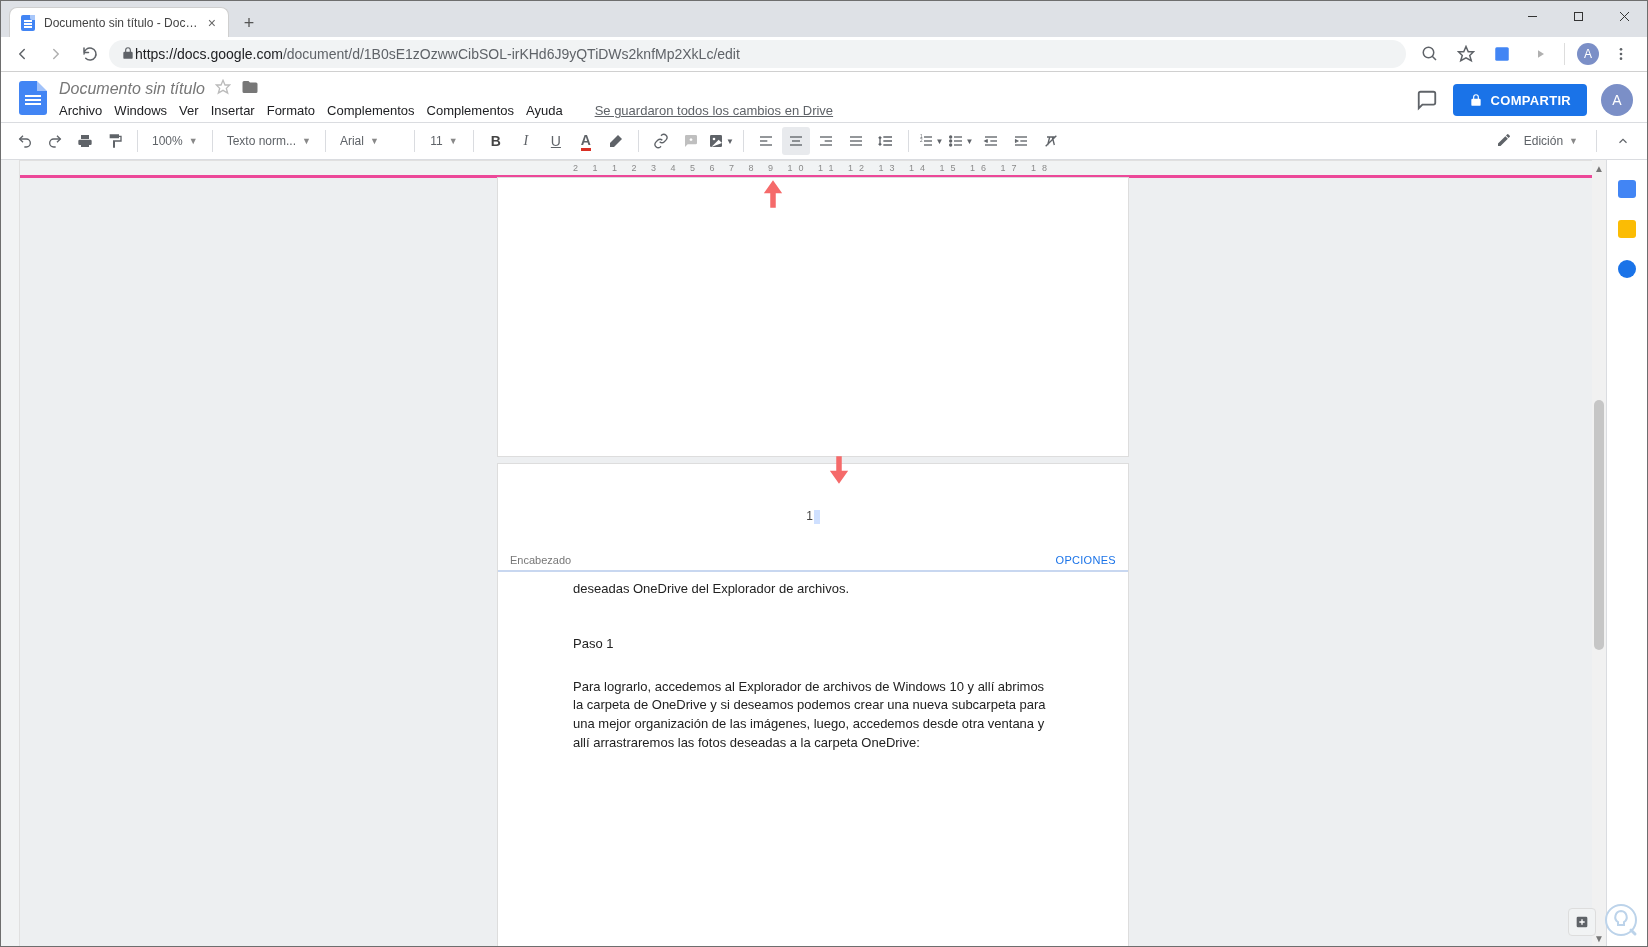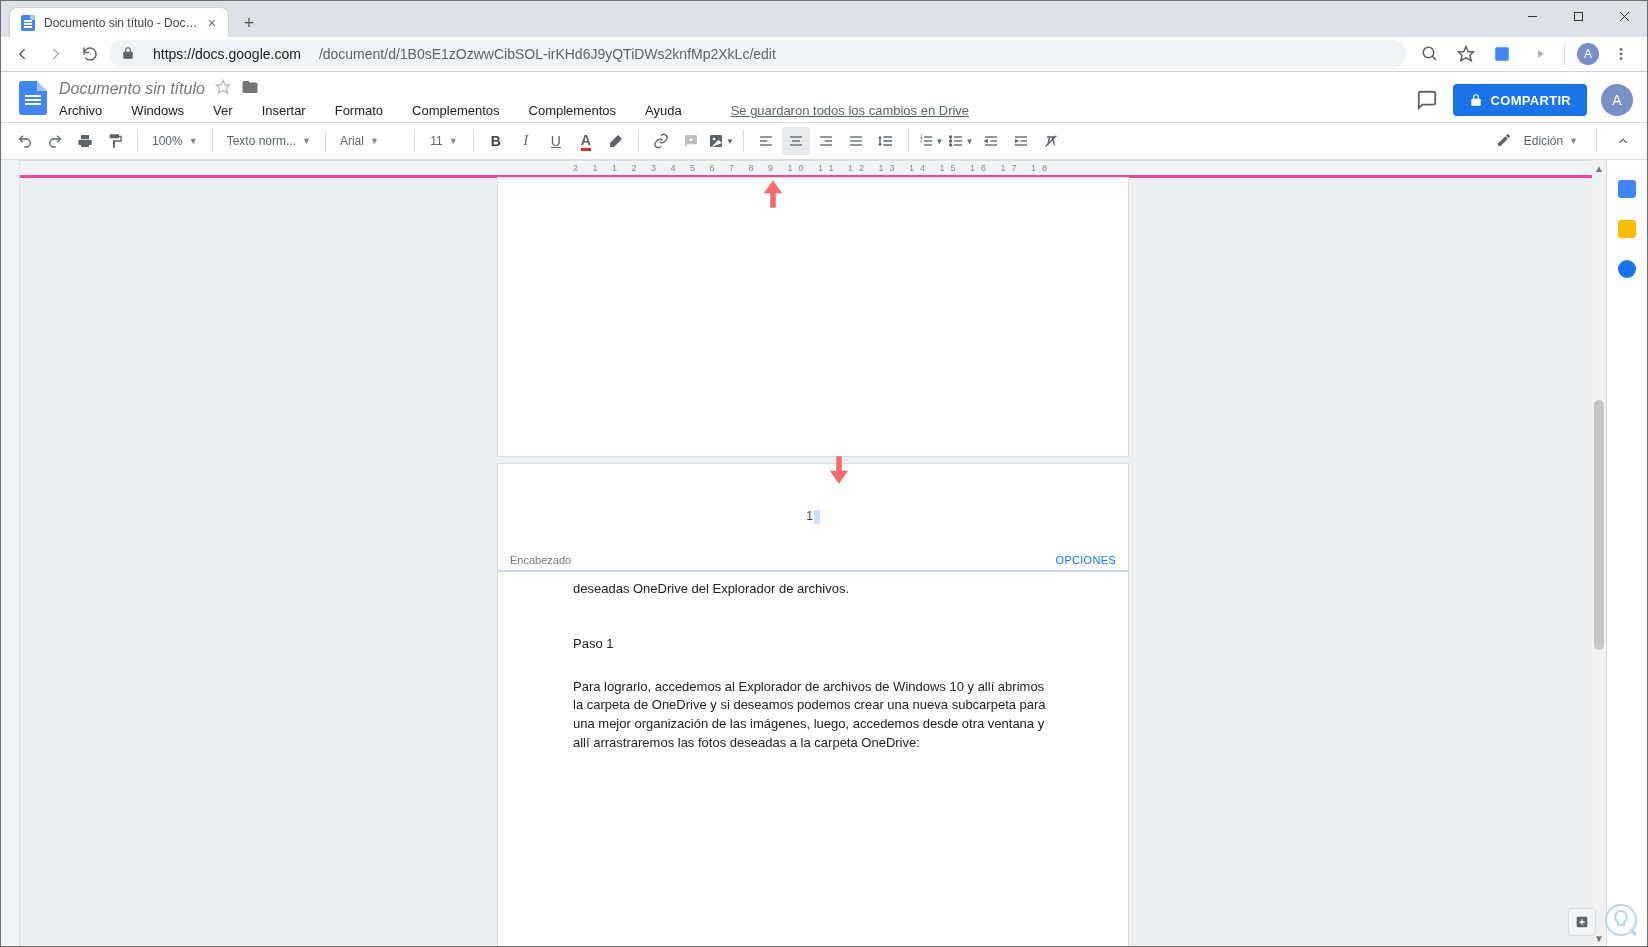--- a/index.html
+++ b/index.html
@@ -31,37 +31,37 @@
   .tab-close{font-size:14px;color:#666;cursor:pointer;padding:0 2px}
   .newtab{width:28px;height:28px;display:flex;align-items:center;justify-content:center;color:#555;font-size:18px;margin-left:6px}
   .win-controls{position:absolute;top:0;right:0;display:flex;height:30px}
   .win-btn{width:46px;display:flex;align-items:center;justify-content:center;color:#333}
   .win-btn svg{width:11px;height:11px}
   
   .addressrow{height:34px;background:var(--toolbar-bg);border-bottom:1px solid #d0d0d0;display:flex;align-items:center;padding:0 6px;gap:4px}
   .nav-icn{width:30px;height:30px;border-radius:50%;display:flex;align-items:center;justify-content:center;color:#5f6368}
   .nav-icn.disabled{color:#b0b0b0}
   .nav-icn svg{width:18px;height:18px;stroke:currentColor}
-  .omnibox{flex:1;display:flex;align-items:center;height:28px;background:#f1f3f4;border-radius:14px;padding:0 12px;gap:18px;color:#202124;font-size:14px}
+  .omnibox{flex:1;display:flex;align-items:center;height:28px;background:#f1f3f4;border-radius:14px;padding:0 12px;gap:0;color:#202124;font-size:14px}
   .lock-icon{color:#5f6368}
   .url-path{color:#5f6368}
   .addr-right{display:flex;align-items:center;gap:8px;padding:0 6px}
   .addr-icn{width:28px;height:28px;display:flex;align-items:center;justify-content:center;color:#5f6368}
   .profile-dot{width:22px;height:22px;border-radius:50%;background:var(--profile);color:#fff;font-size:12px;display:flex;align-items:center;justify-content:center}
   
   .docs-header{background:#fff;padding:6px 12px 0 12px;display:flex;position:relative}
   .docs-logo{width:40px;height:40px;display:flex;align-items:center;justify-content:center;margin-right:6px}
   .docs-logo .ic{width:28px;height:34px;background:#4285f4;border-radius:3px;position:relative}
   .docs-logo .ic::before{content:"";position:absolute;top:0;right:0;border-top:10px solid #fff;border-left:10px solid #a1c2fa}
   .docs-logo .ic::after{content:"";position:absolute;top:14px;left:6px;right:6px;height:2px;background:#fff;box-shadow:0 4px 0 #fff,0 8px 0 #fff}
   .docs-title-block{flex:1}
   .title-row{display:flex;align-items:center;gap:10px}
   .doc-title{font-size:16px;color:#777;font-style:italic}
   .star-ic,.folder-ic{color:#bbb}
-  .menubar{display:flex;gap:29px;font-size:13px;color:#202124;padding-top:4px;padding-bottom:4px;align-items:flex-start}
+  .menubar{display:flex;gap:12px;font-size:13px;color:#202124;padding-top:4px;padding-bottom:4px;align-items:flex-start}
   .menubar .save-note{color:#5f6368;text-decoration:underline;margin-left:20px}
   .top-right{position:absolute;right:14px;top:12px;display:flex;align-items:center;gap:14px}
   .comment-ic{width:24px;height:24px;display:flex;align-items:center;justify-content:center;color:#5f6368}
   .share-btn{background:var(--share);color:#fff;border-radius:4px;padding:0 16px;height:32px;display:flex;align-items:center;gap:8px;font-size:13px;font-weight:600;letter-spacing:.3px}
   .acct{width:32px;height:32px;border-radius:50%;background:var(--profile);color:#fff;font-size:14px;display:flex;align-items:center;justify-content:center}
   
   .toolbar{height:36px;border-top:1px solid var(--border);border-bottom:1px solid var(--border);display:flex;align-items:center;padding:0 10px;background:#fff;gap:2px;position:relative}
   .tbtn{width:28px;height:28px;border-radius:3px;display:flex;align-items:center;justify-content:center;color:#5f6368;font-size:14px}
   .tbtn.active{background:#e8eaed}
   .divider{width:1px;height:22px;background:var(--border);margin:0 6px}

